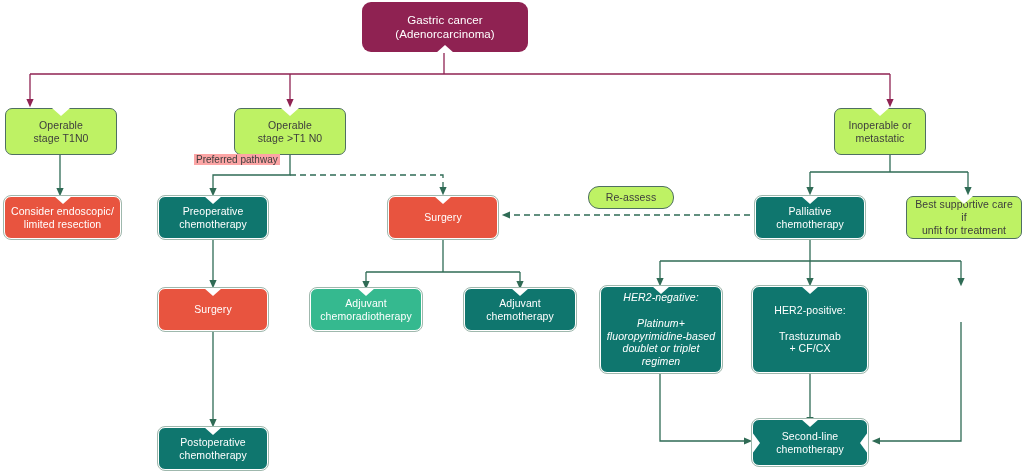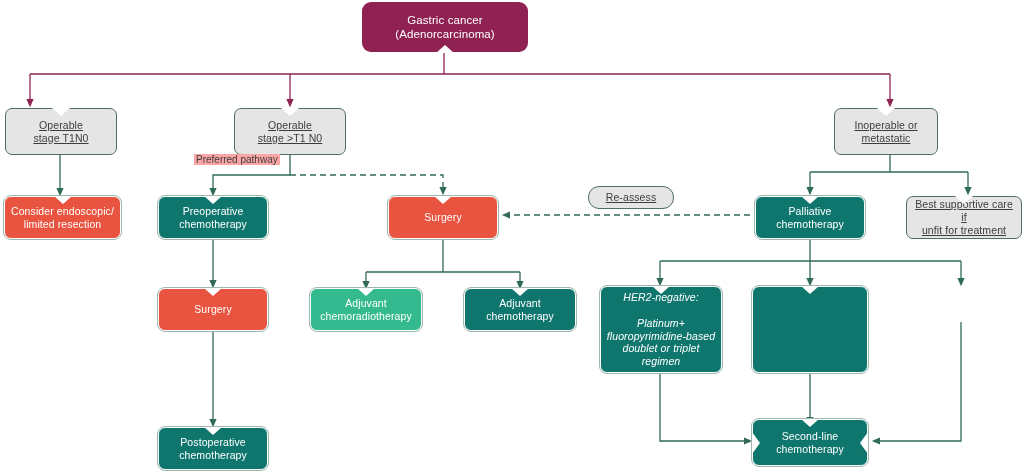--- a/index.html
+++ b/index.html
@@ -24,24 +24,23 @@
     font-size:10.5px;
     border-radius:7px;
     z-index:3;
     padding:2px 4px;
     letter-spacing:.1px;
   }
   .node .lbl{display:block;width:100%;white-space:pre-line;}
 
   
   .n-white{
-    background:#e5e5e5;
+    background:#bef264;
     border:1.2px solid #4f6f62;
     color:#3d3d3d;
-    text-decoration:underline;
   }
   
   .n-blue{
     background:#0f766e;
     border:1.6px solid #ffffff;
     outline:1.2px solid #9fb8ad;
     color:#ffffff;
   }
   
   .n-red{
@@ -196,21 +195,21 @@
 stage T1N0</span>
     <span class="notch"></span>
   </div>
 
   <div class="node n-white" style="left:234px;top:108px;width:112px;height:47px;">
     <span class="lbl">Operable
 stage &gt;T1 N0</span>
     <span class="notch"></span>
   </div>
 
-  <div class="node n-white" style="left:834px;top:108px;width:104px;height:47px;">
+  <div class="node n-white" style="left:834px;top:108px;width:92px;height:47px;">
     <span class="lbl">Inoperable or
 metastatic</span>
     <span class="notch"></span>
   </div>
 
   <div class="elabel" style="left:194px;top:154px;">Preferred pathway</div>
 
   <div class="node n-red" style="left:4px;top:196px;width:117px;height:43px;">
     <span class="lbl">Consider endoscopic/
 limited resection</span>
@@ -264,20 +263,24 @@
   <div class="node n-blue" style="left:600px;top:286px;width:122px;height:87px;font-style:italic;">
     <span class="lbl">HER2-negative:
 
 Platinum+
 fluoropyrimidine-based
 doublet or triplet regimen</span>
     <span class="notch"></span>
   </div>
 
   <div class="node n-blue" style="left:752px;top:286px;width:116px;height:87px;">
+    <span class="lbl">HER2-positive:
+
+Trastuzumab
++ CF/CX</span>
     <span class="notch"></span>
   </div>
 
 
   <div class="node n-blue" style="left:158px;top:427px;width:110px;height:43px;">
     <span class="lbl">Postoperative
 chemotherapy</span>
     <span class="notch"></span>
   </div>
 

